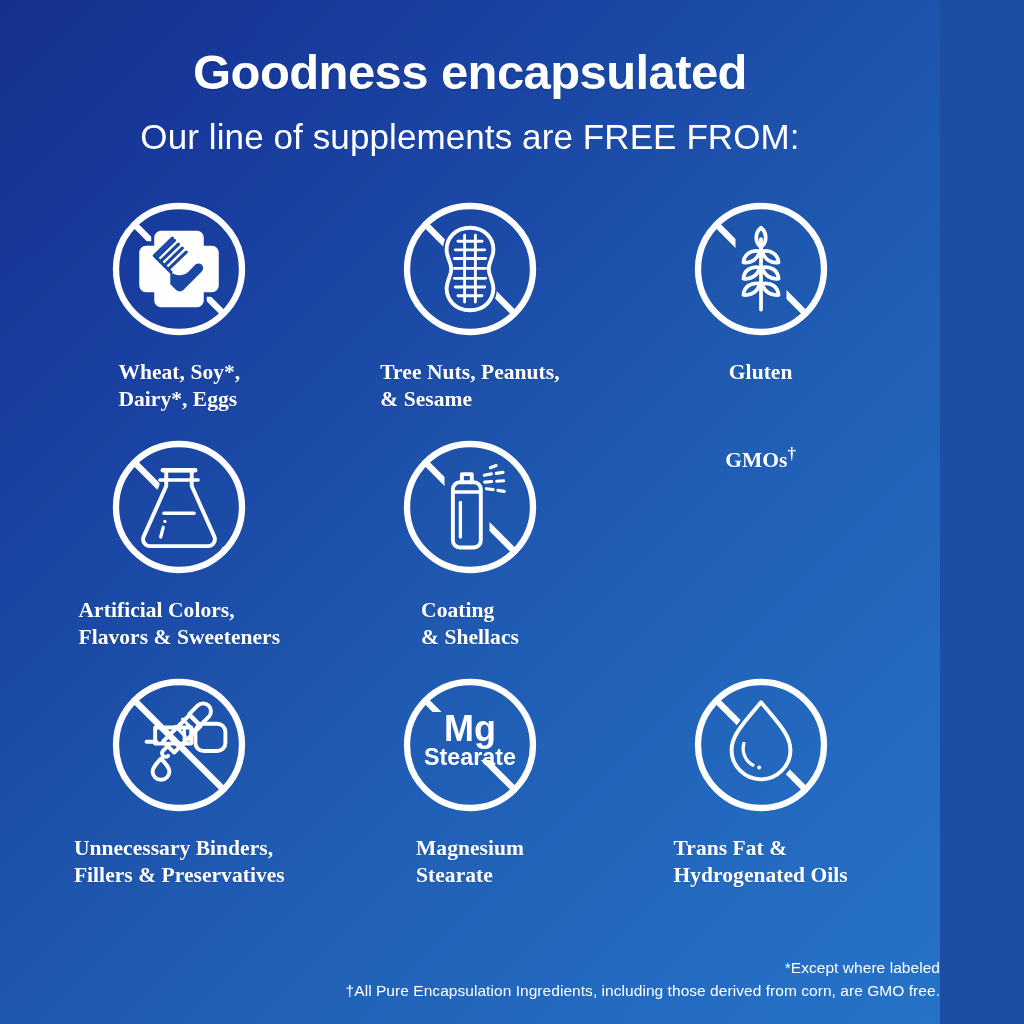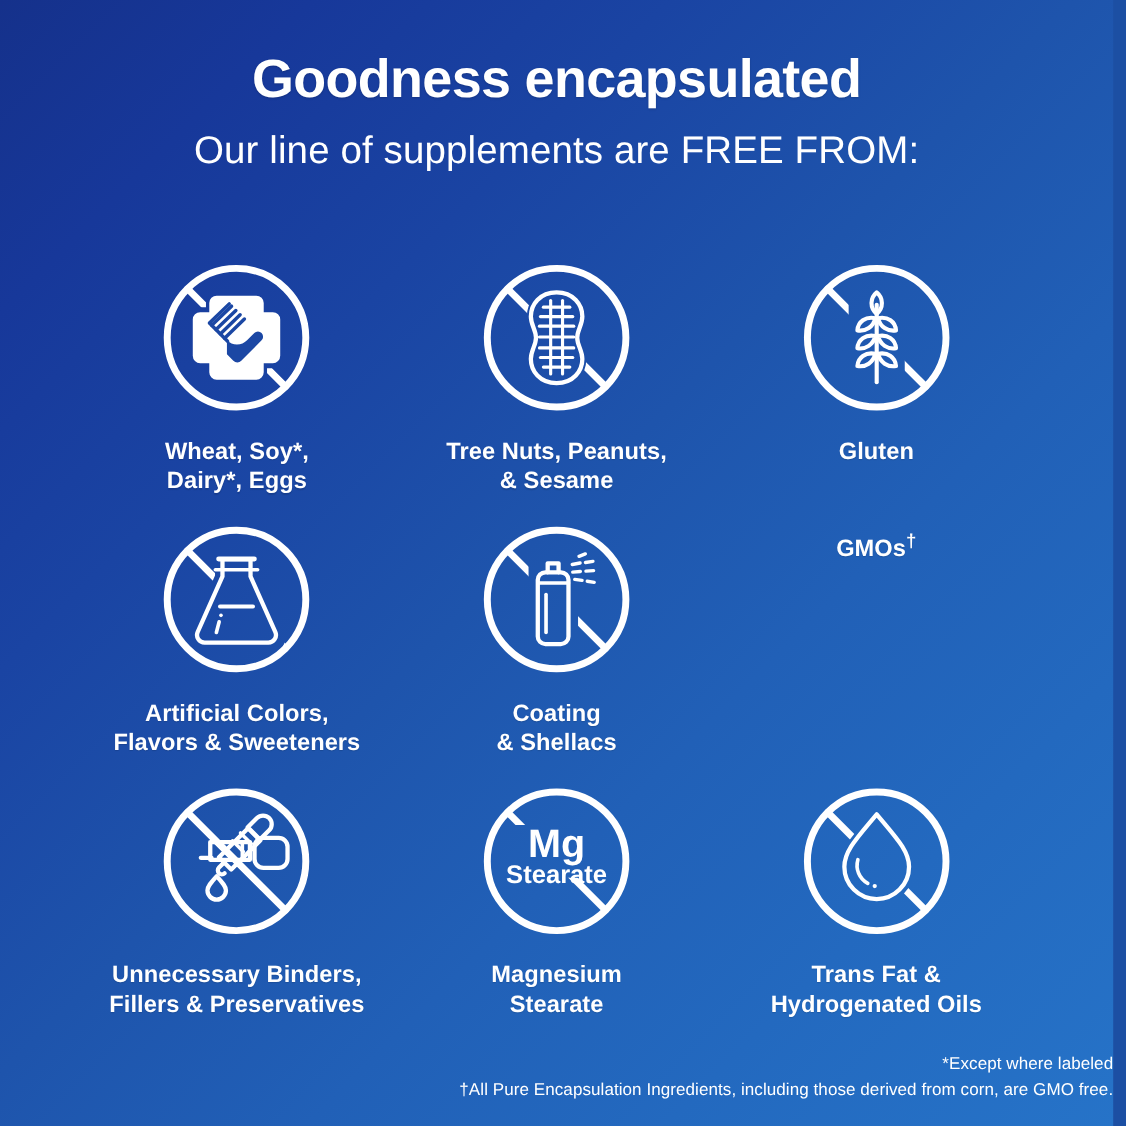--- a/index.html
+++ b/index.html
@@ -8,37 +8,36 @@
   }
   body {
     width: 1024px;
     height: 1024px;
     overflow: hidden;
     font-family: "Liberation Sans", sans-serif;
     background: #1c4fa3;
   }
   #poster {
     position: relative;
-    width: 1012px;
+    width: 940px;
     height: 1024px;
     box-sizing: border-box;
     background:
       linear-gradient(135deg,
         #15318b 0%,
         #17389a 14%,
         #1a44a3 30%,
         #1e54ac 48%,
         #2160b7 64%,
         #2369bf 80%,
         #2673c8 100%);
     color: #ffffff;
     display: flex;
     flex-direction: column;
     align-items: center;
-    gap: 38px;
   }
 
   
   #header {
     width: 100%;
     text-align: center;
     padding-top: 46px;
   }
   #title {
     font-size: 49px;
@@ -79,24 +78,24 @@
   .icon-wrap svg {
     display: block;
     width: 150px;
     height: 150px;
   }
   .cell-label {
     margin-top: 15px;
     font-size: 21.5px;
     font-weight: 700;
     line-height: 1.28;
-    text-align: center;
     letter-spacing: 0.05px;
     white-space: pre-line;
     text-shadow: 0 1px 1px rgba(0,0,0,0.13);
+    font-family: Liberation Serif, serif;
   }
   .cell-label .dag {
     font-size: 17px;
     vertical-align: super;
     line-height: 0;
   }
 
   
   #footnotes {
     position: absolute;

